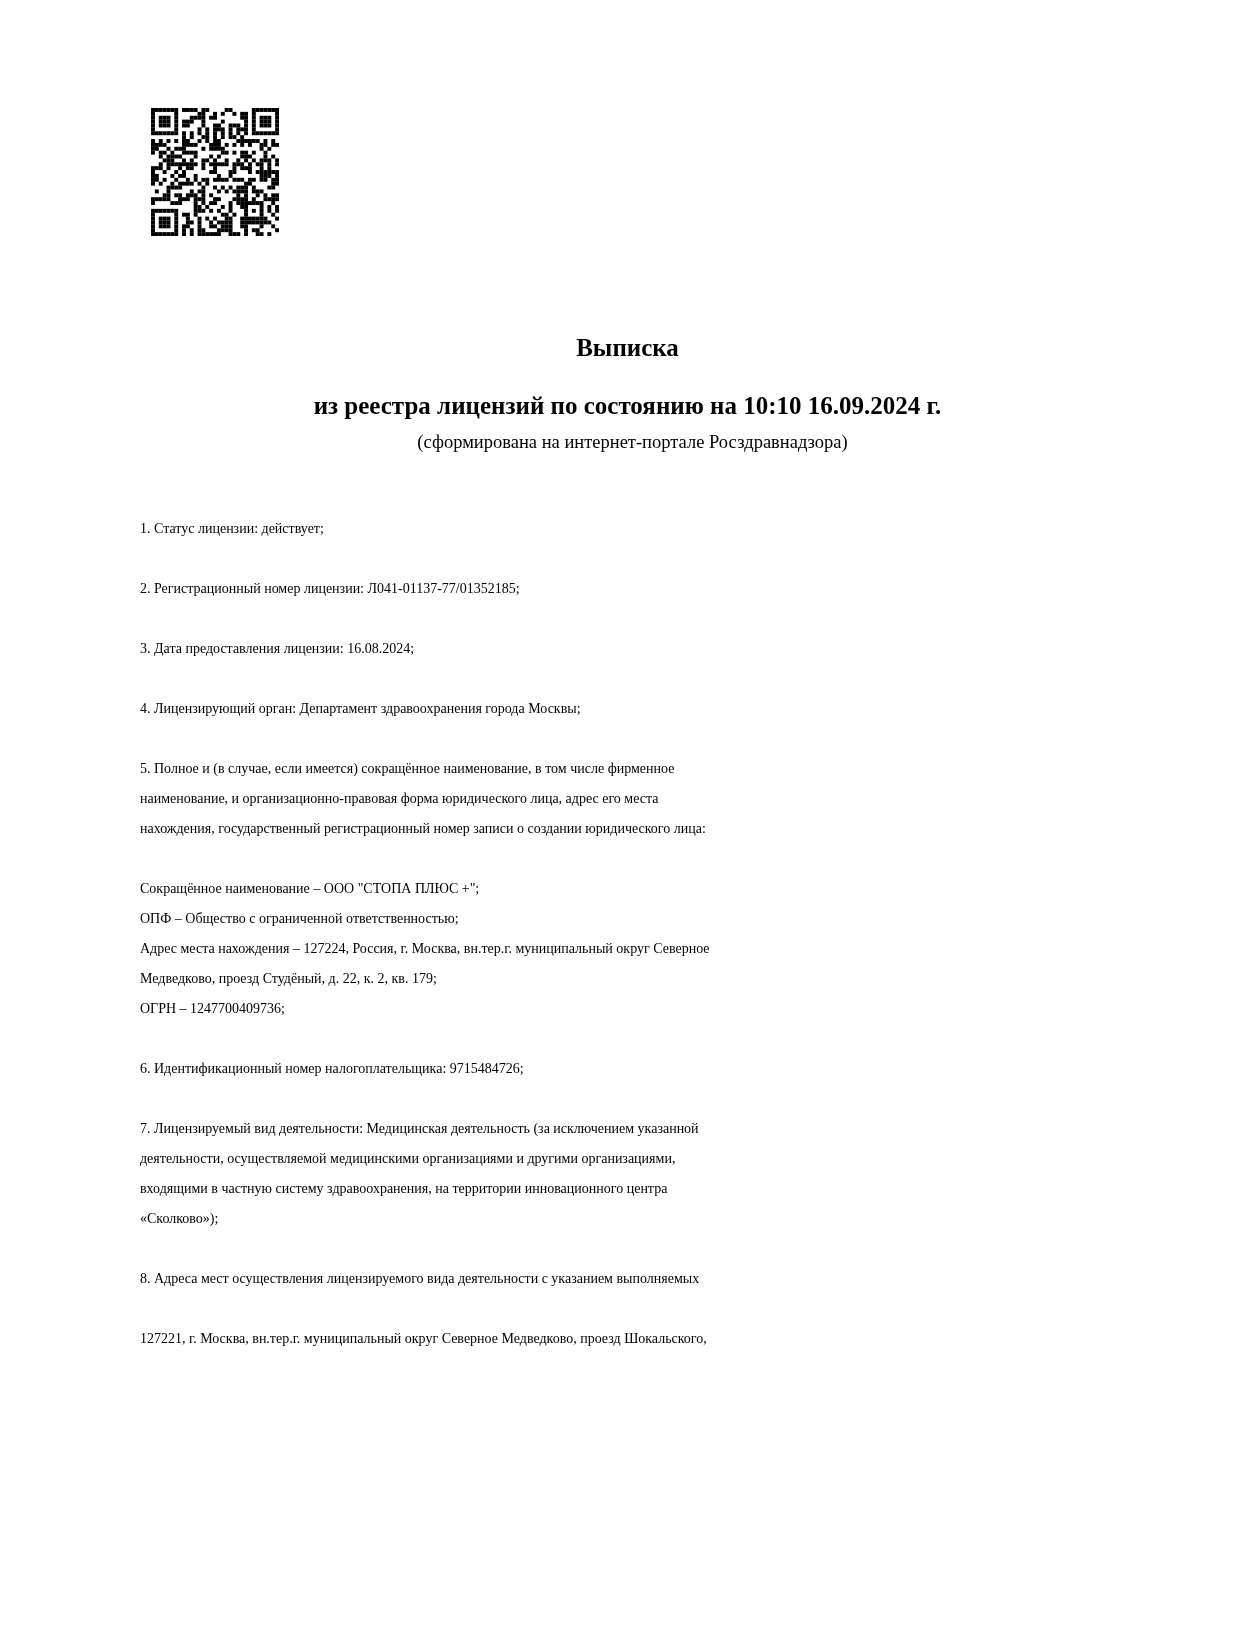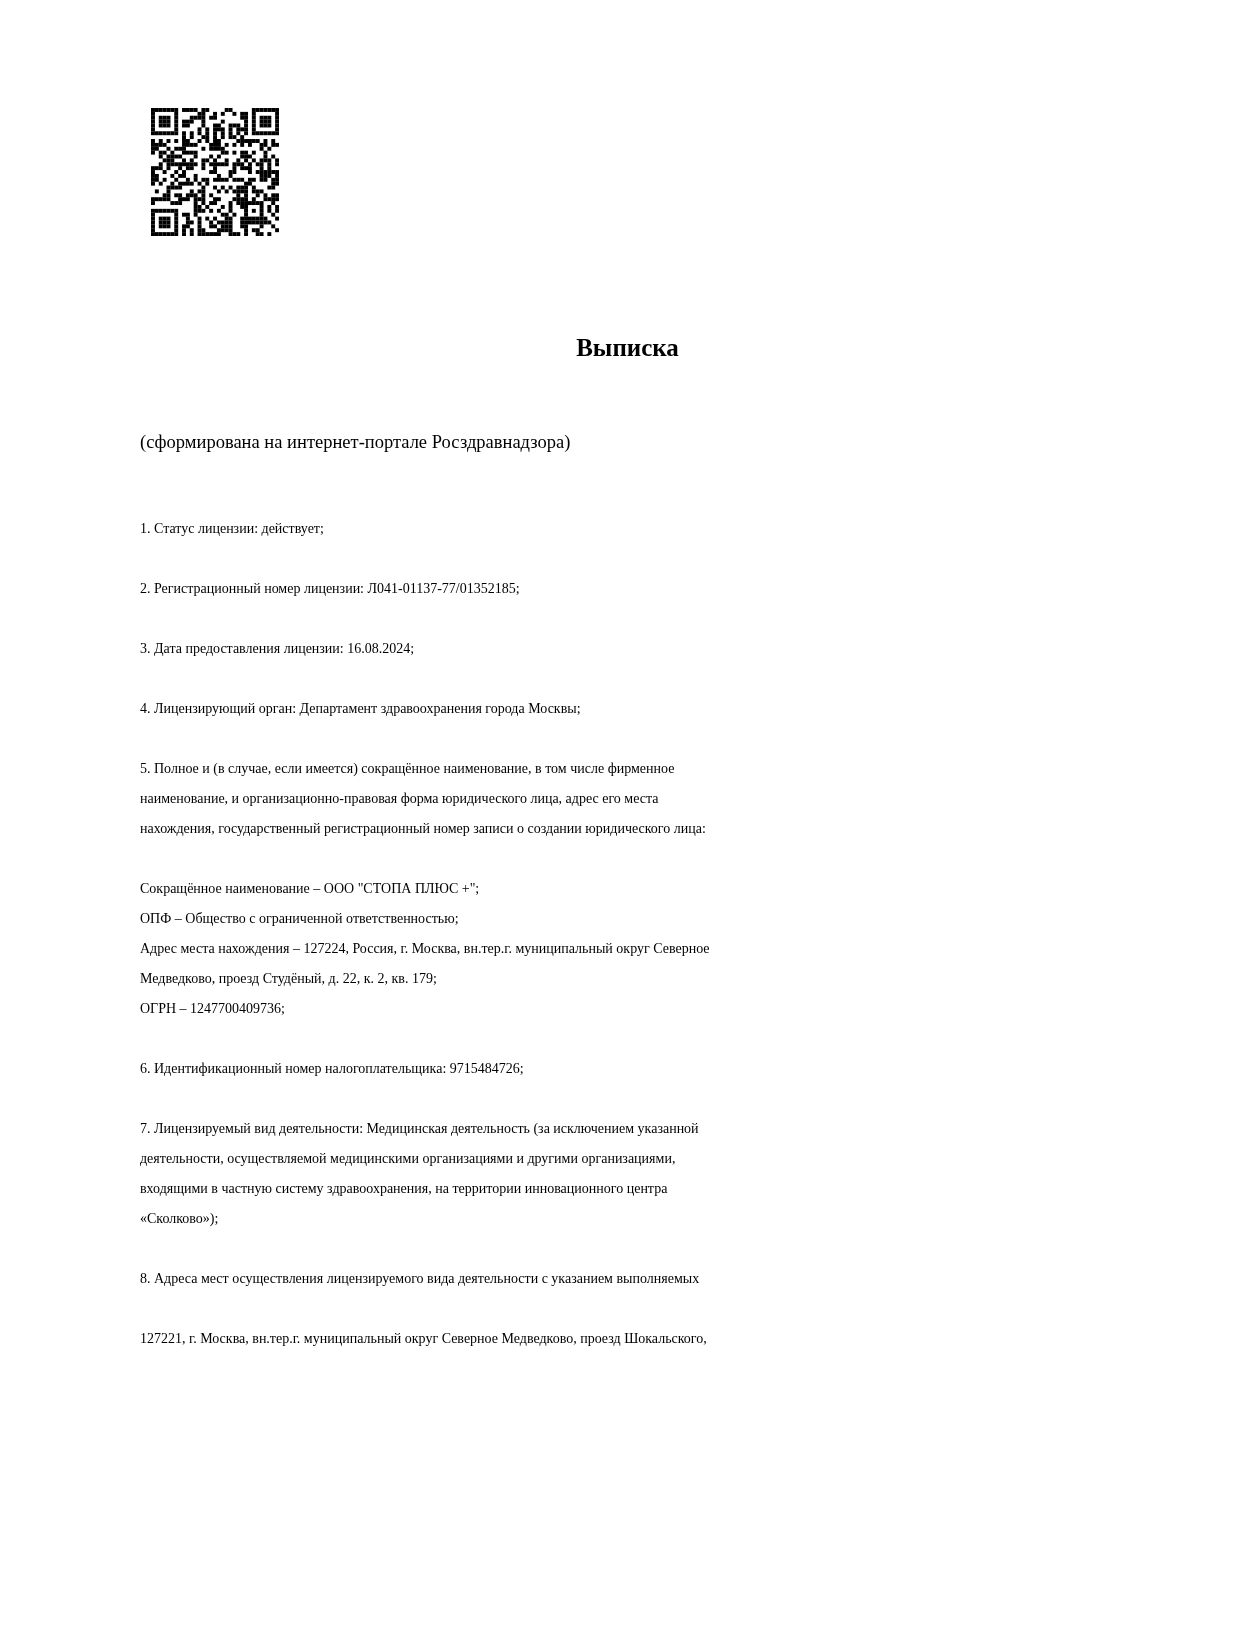--- a/index.html
+++ b/index.html
@@ -14,21 +14,21 @@
     position:absolute;left:151px;top:108px;width:128px;height:128px;
   }
   .title{
     position:absolute;left:140px;top:319px;width:975px;
     text-align:center;font-weight:bold;
     font-size:25px;line-height:58px;
     white-space:nowrap;
   }
   .subtitle{
     position:absolute;left:140px;top:431px;width:985px;
-    text-align:left;
+    text-align:center;
     font-size:18.5px;line-height:22px;
     white-space:nowrap;
   }
   .doc-body{
     position:absolute;left:140px;top:514px;width:985px;
     font-size:14px;line-height:30px;
   }
   .para{margin:0 0 30px 0;}
   .para .line{white-space:nowrap;}
 </style>
@@ -574,20 +574,21 @@
         <rect x="81.45" y="124.12" width="3.94" height="3.94" fill="#000000"></rect>
         <rect x="85.33" y="124.12" width="3.94" height="3.94" fill="#000000"></rect>
         <rect x="93.09" y="124.12" width="3.94" height="3.94" fill="#000000"></rect>
         <rect x="104.73" y="124.12" width="3.94" height="3.94" fill="#000000"></rect>
         <rect x="108.61" y="124.12" width="3.94" height="3.94" fill="#000000"></rect>
         <rect x="116.36" y="124.12" width="3.94" height="3.94" fill="#000000"></rect>
       </svg></div>
 
   <div class="title">
     <div>Выписка</div>
+    <div>из реестра лицензий по состоянию на 10:10 16.09.2024 г.</div>
   </div>
 
   <div class="subtitle">(сформирована на интернет-портале Росздравнадзора)</div>
 
   <div class="doc-body" id="doc-body">
       <div class="para">
         <div class="line">1. Статус лицензии: действует;</div>
       </div>
       <div class="para">
         <div class="line">2. Регистрационный номер лицензии: Л041-01137-77/01352185;</div>

